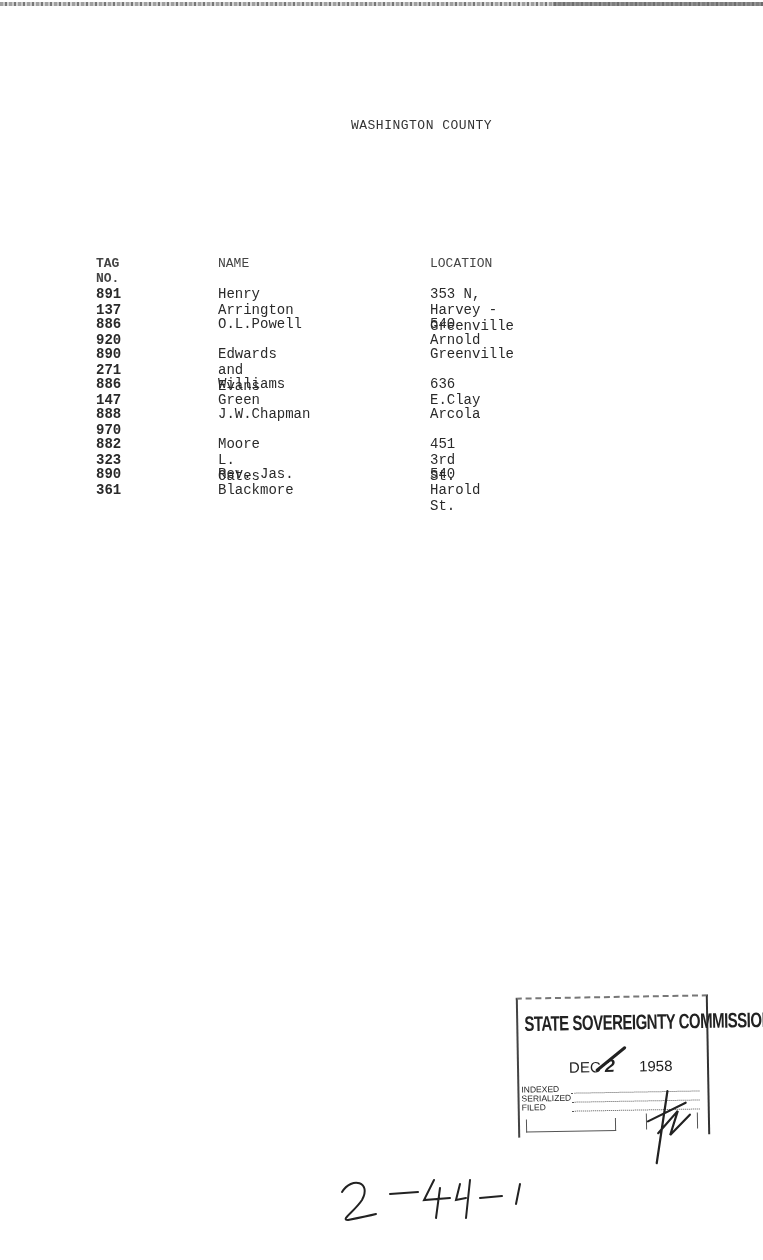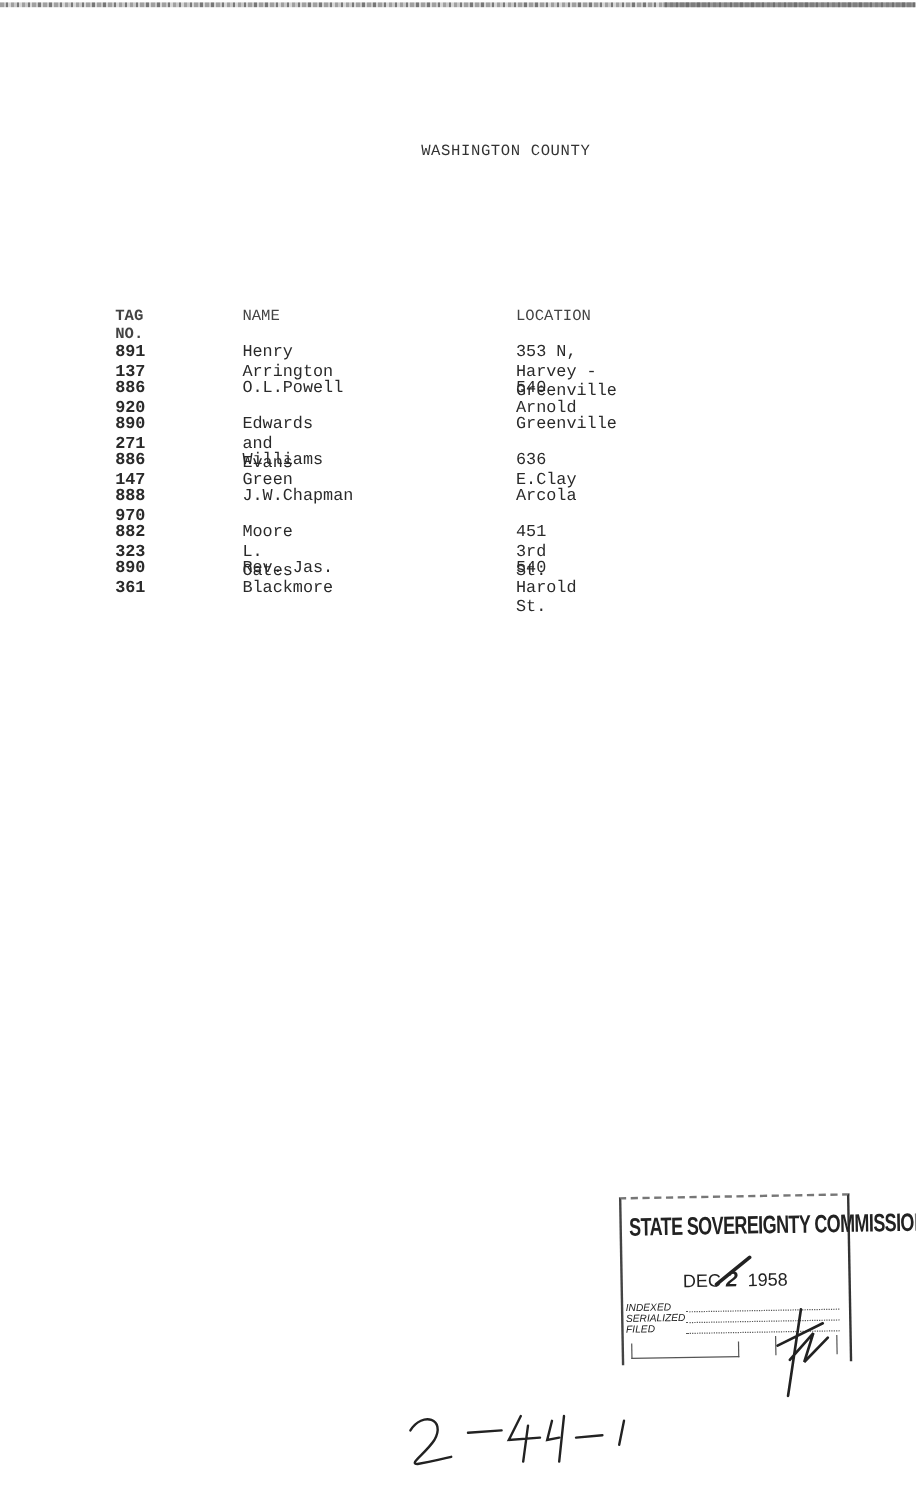--- a/index.html
+++ b/index.html
@@ -7,30 +7,30 @@
          font-family: "Liberation Mono", "DejaVu Sans Mono", monospace; color: #2a2a2a; }
   .top-rule { position: absolute; left: 0; top: 2px; width: 763px; height: 4px;
               background: repeating-linear-gradient(90deg, #888 0 3px, #bbb 3px 5px, #555 5px 7px, #ccc 7px 9px); opacity: .8; }
   .top-rule::after { content: ""; position: absolute; right: 0; top: 0; width: 210px; height: 4px; background: #444; opacity:.6; }
   .title { position: absolute; left: 0; width: 763px; top: 118px; text-align: center;
            font-size: 13px; letter-spacing: 0.5px; color: #333; margin-left: 40px; }
   .tbl { position: absolute; left: 96px; top: 256px; }
   .row { position: relative; height: 30px; font-size: 14px; }
   .row.header { height: 30px; font-size: 13px; color: #444; }
   .c1 { position: absolute; left: 0; top: 0; font-weight: bold; }
-  .c2 { position: absolute; left: 106px; top: 0; }
+  .c2 { position: absolute; left: 122px; top: 0; }
   .c3 { position: absolute; left: 334px; top: 0; }
   .stamp { position: absolute; left: 517px; top: 996px; width: 190px; height: 140px;
            transform: rotate(-1deg); font-family: "Liberation Sans", "DejaVu Sans", sans-serif; color: #222; }
   .stamp .frame { position: absolute; left: 0; top: 0; width: 188px; height: 138px;
                   border-top: 2px dashed #777; border-left: 2px solid #444; border-right: 2px solid #333; }
   .stamp .agency { position: absolute; left: 8px; top: 14px; font-size: 15px; letter-spacing: -0.5px;
                    transform: scaleY(1.4); transform-origin: left top; font-weight: bold; white-space: nowrap; }
   .stamp .date { position: absolute; left: 52px; top: 60px; font-size: 15px; white-space: nowrap; }
-  .stamp .lines { position: absolute; left: 4px; top: 88px; font-size: 8.5px; line-height: 9px; font-style: italic; }
+  .stamp .lines { position: absolute; left: 4px; top: 88px; font-size: 8.5px; line-height: 9px; }
   .stamp .dots { position: absolute; left: 54px; width: 128px; border-bottom: 1px dotted #555; }
   .stamp .box1 { position: absolute; left: 8px; top: 122px; width: 88px; height: 12px; border: 1px solid #555; border-top: none; }
   .stamp .box2 { position: absolute; left: 128px; top: 118px; width: 50px; height: 16px; border-left: 1px solid #555; border-right:1px solid #555;}
   .sig { position: absolute; left: 0; top: 0; }
   .hw { position: absolute; left: 332px; top: 1170px; }
 </style>
 </head>
 <body>
 
 <div class="top-rule"></div>
@@ -79,21 +79,21 @@
     <span class="c3">540 Harold St.</span>
   </div>
 </div>
 
 <div class="stamp">
   <div class="frame"></div>
   <div class="agency">STATE SOVEREIGNTY COMMISSION</div>
   <div class="date">
     <span>DEC</span>
     <span style="font-weight:bold;font-size:18px;font-style:italic;">2</span>
-    <span style="margin-left:4px;">1958</span>
+    <span style="margin-left:20px;">1958</span>
   </div>
   <div class="lines">
     <div>INDEXED</div>
     <div>SERIALIZED</div>
     <div>FILED</div>
   </div>
   <div class="dots" style="top:96px;"></div>
   <div class="dots" style="top:105px;"></div>
   <div class="dots" style="top:114px;"></div>
   <div class="box1"></div>

